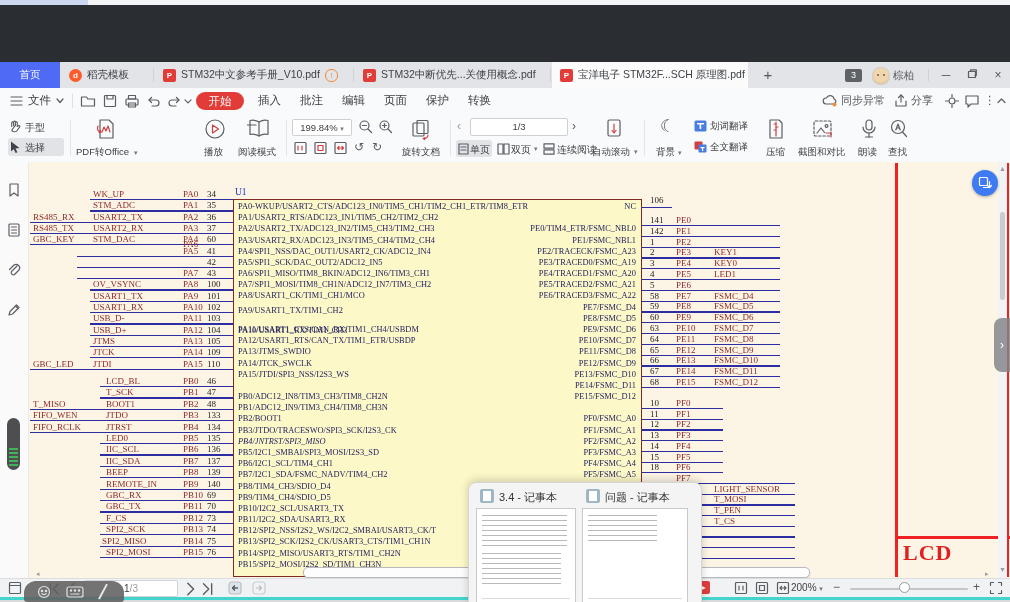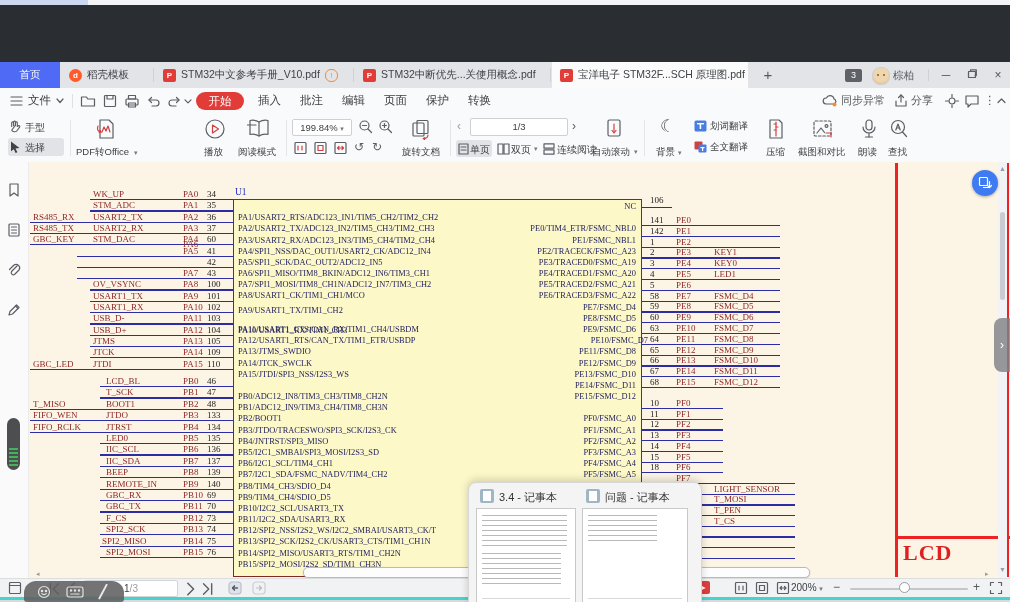--- a/index.html
+++ b/index.html
@@ -662,20 +662,21 @@
         <div class="lab" style="left: 676px; top: 353.7px;">PF11</div>
         <div class="lab" style="left: 714px; top: 353.7px;">T_CS</div>
         <div class="wire" style="left: 642px; top: 374.4px; width: 153px;"></div>
         <div class="lab" style="left: 676px; top: 364.4px;">PF12</div>
         <div class="wire" style="left: 642px; top: 385.1px; width: 153px;"></div>
         <div class="lab" style="left: 676px; top: 375.1px;">PF13</div>
         <div class="wire" style="left: 642px; top: 395.8px; width: 153px;"></div>
         <div class="lab" style="left: 676px; top: 385.8px;">PF14</div>
         <div class="wire" style="left: 642px; top: 45px; width: 30px;"></div>
         <div class="num" style="left: 650px; top: 33px;">106</div>
+        <div class="cl" style="left: 238px; top: 40px;">PA0-WKUP/USART2_CTS/ADC123_IN0/TIM5_CH1/TIM2_CH1_ETR/TIM8_ETR</div>
         <div class="cr" style="left: auto; top: 40px; right: 374px;">NC</div>
         <div class="cl" style="left: 238px; top: 51.18px;">PA1/USART2_RTS/ADC123_IN1/TIM5_CH2/TIM2_CH2</div>
         <div class="cl" style="left: 238px; top: 62.36px;">PA2/USART2_TX/ADC123_IN2/TIM5_CH3/TIM2_CH3</div>
         <div class="cr" style="left: auto; top: 62.36px; right: 374px;">PE0/TIM4_ETR/FSMC_NBL0</div>
         <div class="cl" style="left: 238px; top: 73.54px;">PA3/USART2_RX/ADC123_IN3/TIM5_CH4/TIM2_CH4</div>
         <div class="cr" style="left: auto; top: 73.54px; right: 374px;">PE1/FSMC_NBL1</div>
         <div class="cl" style="left: 238px; top: 84.72px;">PA4/SPI1_NSS/DAC_OUT1/USART2_CK/ADC12_IN4</div>
         <div class="cr" style="left: auto; top: 84.72px; right: 374px;">PE2/TRACECK/FSMC_A23</div>
         <div class="cl" style="left: 238px; top: 95.9px;">PA5/SPI1_SCK/DAC_OUT2/ADC12_IN5</div>
         <div class="cr" style="left: auto; top: 95.9px; right: 374px;">PE3/TRACED0/FSMC_A19</div>
@@ -685,36 +686,36 @@
         <div class="cr" style="left: auto; top: 118.26px; right: 374px;">PE5/TRACED2/FSMC_A21</div>
         <div class="cl" style="left: 238px; top: 129.44px;">PA8/USART1_CK/TIM1_CH1/MCO</div>
         <div class="cr" style="left: auto; top: 129.44px; right: 374px;">PE6/TRACED3/FSMC_A22</div>
         <div class="cl" style="left: 238px; top: 144px;">PA9/USART1_TX/TIM1_CH2</div>
         <div class="cr" style="left: auto; top: 140.62px; right: 374px;">PE7/FSMC_D4</div>
         <div class="cl" style="left: 238px; top: 164px;">PA10/USART1_RX/TIM1_CH3</div>
         <div class="cr" style="left: auto; top: 151.8px; right: 374px;">PE8/FSMC_D5</div>
         <div class="cl" style="left: 238px; top: 162.98px;">PA11/USART1_CTS/CAN_RX/TIM1_CH4/USBDM</div>
         <div class="cr" style="left: auto; top: 162.98px; right: 374px;">PE9/FSMC_D6</div>
         <div class="cl" style="left: 238px; top: 174.16px;">PA12/USART1_RTS/CAN_TX/TIM1_ETR/USBDP</div>
-        <div class="cr" style="left: auto; top: 174.16px; right: 362px;">PE10/FSMC_D7</div>
+        <div class="cr" style="left: auto; top: 174.16px; right: 374px;">PE10/FSMC_D7</div>
         <div class="cl" style="left: 238px; top: 185.34px;">PA13/JTMS_SWDIO</div>
         <div class="cr" style="left: auto; top: 185.34px; right: 374px;">PE11/FSMC_D8</div>
         <div class="cl" style="left: 238px; top: 196.52px;">PA14/JTCK_SWCLK</div>
         <div class="cr" style="left: auto; top: 196.52px; right: 374px;">PE12/FSMC_D9</div>
         <div class="cl" style="left: 238px; top: 207.7px;">PA15/JTDI/SPI3_NSS/I2S3_WS</div>
         <div class="cr" style="left: auto; top: 207.7px; right: 374px;">PE13/FSMC_D10</div>
         <div class="cr" style="left: auto; top: 218.88px; right: 374px;">PE14/FSMC_D11</div>
         <div class="cl" style="left: 238px; top: 230.06px;">PB0/ADC12_IN8/TIM3_CH3/TIM8_CH2N</div>
         <div class="cr" style="left: auto; top: 230.06px; right: 374px;">PE15/FSMC_D12</div>
         <div class="cl" style="left: 238px; top: 241.24px;">PB1/ADC12_IN9/TIM3_CH4/TIM8_CH3N</div>
         <div class="cl" style="left: 238px; top: 252.42px;">PB2/BOOT1</div>
         <div class="cr" style="left: auto; top: 252.42px; right: 374px;">PF0/FSMC_A0</div>
         <div class="cl" style="left: 238px; top: 263.6px;">PB3/JTDO/TRACESWO/SPI3_SCK/I2S3_CK</div>
         <div class="cr" style="left: auto; top: 263.6px; right: 374px;">PF1/FSMC_A1</div>
-        <div class="cl" style="left: 238px; top: 274.78px;">PB4/JNTRST/SPI3_MISO</div>
+        <div class="cl" style="left: 238px; top: 274.78px; font-style: italic;">PB4/JNTRST/SPI3_MISO</div>
         <div class="cr" style="left: auto; top: 274.78px; right: 374px;">PF2/FSMC_A2</div>
         <div class="cl" style="left: 238px; top: 285.96px;">PB5/I2C1_SMBAI/SPI3_MOSI/I2S3_SD</div>
         <div class="cr" style="left: auto; top: 285.96px; right: 374px;">PF3/FSMC_A3</div>
         <div class="cl" style="left: 238px; top: 297.14px;">PB6/I2C1_SCL/TIM4_CH1</div>
         <div class="cr" style="left: auto; top: 297.14px; right: 374px;">PF4/FSMC_A4</div>
         <div class="cl" style="left: 238px; top: 308.32px;">PB7/I2C1_SDA/FSMC_NADV/TIM4_CH2</div>
         <div class="cr" style="left: auto; top: 308.32px; right: 374px;">PF5/FSMC_A5</div>
         <div class="cl" style="left: 238px; top: 319.5px;">PB8/TIM4_CH3/SDIO_D4</div>
         <div class="cr" style="left: auto; top: 319.5px; right: 374px;">PF6/ADC3_IN4/FSMC_NIORD</div>
         <div class="cl" style="left: 238px; top: 330.68px;">PB9/TIM4_CH4/SDIO_D5</div>

